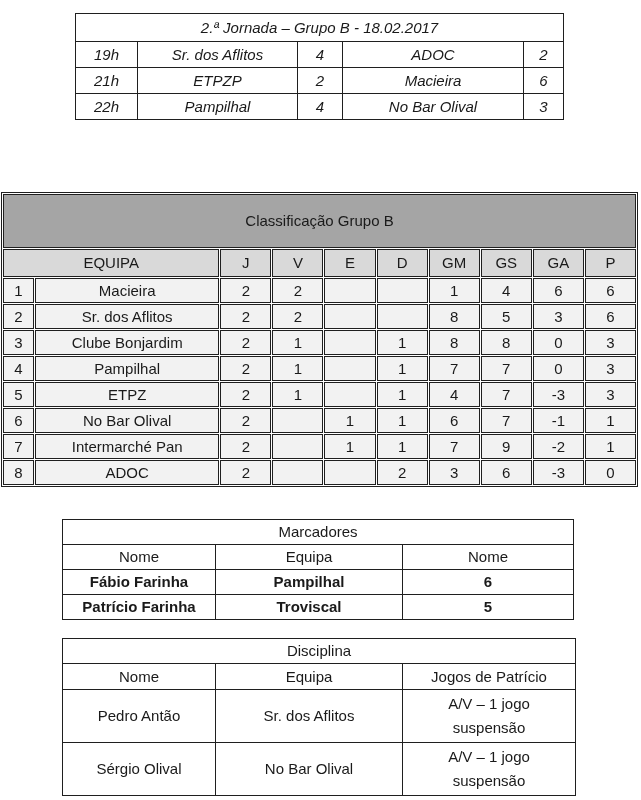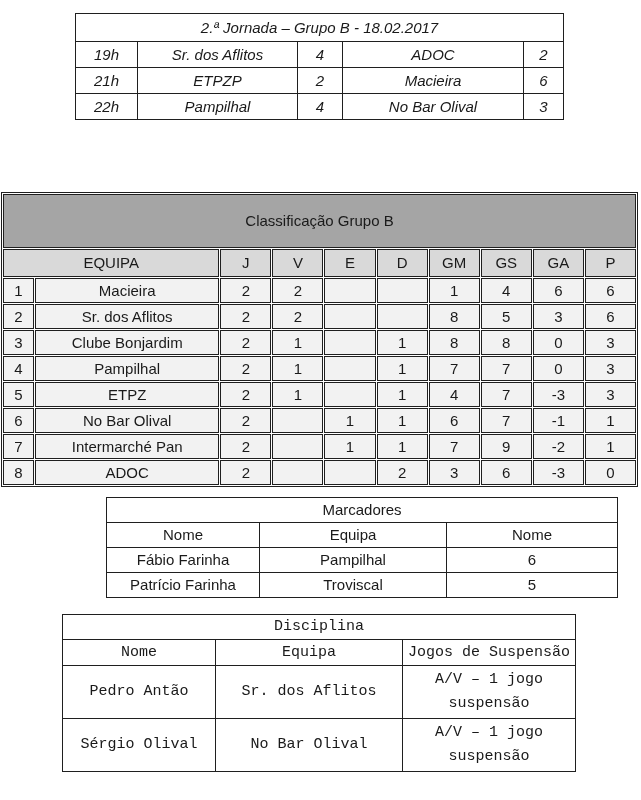--- a/index.html
+++ b/index.html
@@ -30,27 +30,27 @@
     border-collapse: separate; border-spacing: 1px;
     background: #ffffff; border: 1px solid #1f1f1f;
   }
   .t2 .c1 { width: 31px; } .t2 .c2 { width: 184px; }
   .t2 .cs { width: 51px; }
   .t2 .title-row td { height: 54px; background: #a5a5a5; }
   .t2 .hdr-row td { height: 28px; background: #d9d9d9; }
   .t2 .team-row td { height: 25px; background: #f2f2f2; white-space: nowrap; }
 
   
-  .t3 { left: 62px; top: 497px; width: 511px; margin-left: 44px; }
+  .t3 { left: 62px; top: 519px; width: 511px; }
   .t3 .c1 { width: 153px; } .t3 .c2 { width: 187px; } .t3 .c3 { width: 171px; }
   .t3 .title-row td, .t3 .hdr-row td { height: 25px; }
-  .t3 .scorer-row td { height: 25px; white-space: nowrap; }
-
-  
-  .t4 { left: 62px; top: 614px; width: 513px; font-family: Liberation Mono, monospace; }
+  .t3 .scorer-row td { height: 25px; white-space: nowrap; font-weight: bold; }
+
+  
+  .t4 { left: 62px; top: 638px; width: 513px; }
   .t4 .c1 { width: 153px; } .t4 .c2 { width: 187px; } .t4 .c3 { width: 173px; }
   .t4 .title-row td { height: 25px; }
   .t4 .hdr-row td { height: 26px; }
   .t4 .disc-row td { height: 52px; }
   .t4 .disc-row .suspension { padding: 2px 32px; line-height: 24px; white-space: normal; }
 </style>
 </head>
 <body>
 
 <table class="t1">
@@ -250,21 +250,21 @@
       <col class="c2">
       <col class="c3">
     </colgroup>
   <tbody>
     <tr class="title-row">
       <td colspan="3">Disciplina</td>
     </tr>
     <tr class="hdr-row">
       <td>Nome</td>
       <td>Equipa</td>
-      <td>Jogos de Suspensão</td>
+      <td>Jogos de Patrício</td>
     </tr>
     <tr class="disc-row">
       <td>Pedro Antão</td>
       <td>Sr. dos Aflitos</td>
       <td class="suspension">A/V – 1 jogo suspensão</td>
     </tr>
     <tr class="disc-row">
       <td>Sérgio Olival</td>
       <td>No Bar Olival</td>
       <td class="suspension">A/V – 1 jogo suspensão</td>

